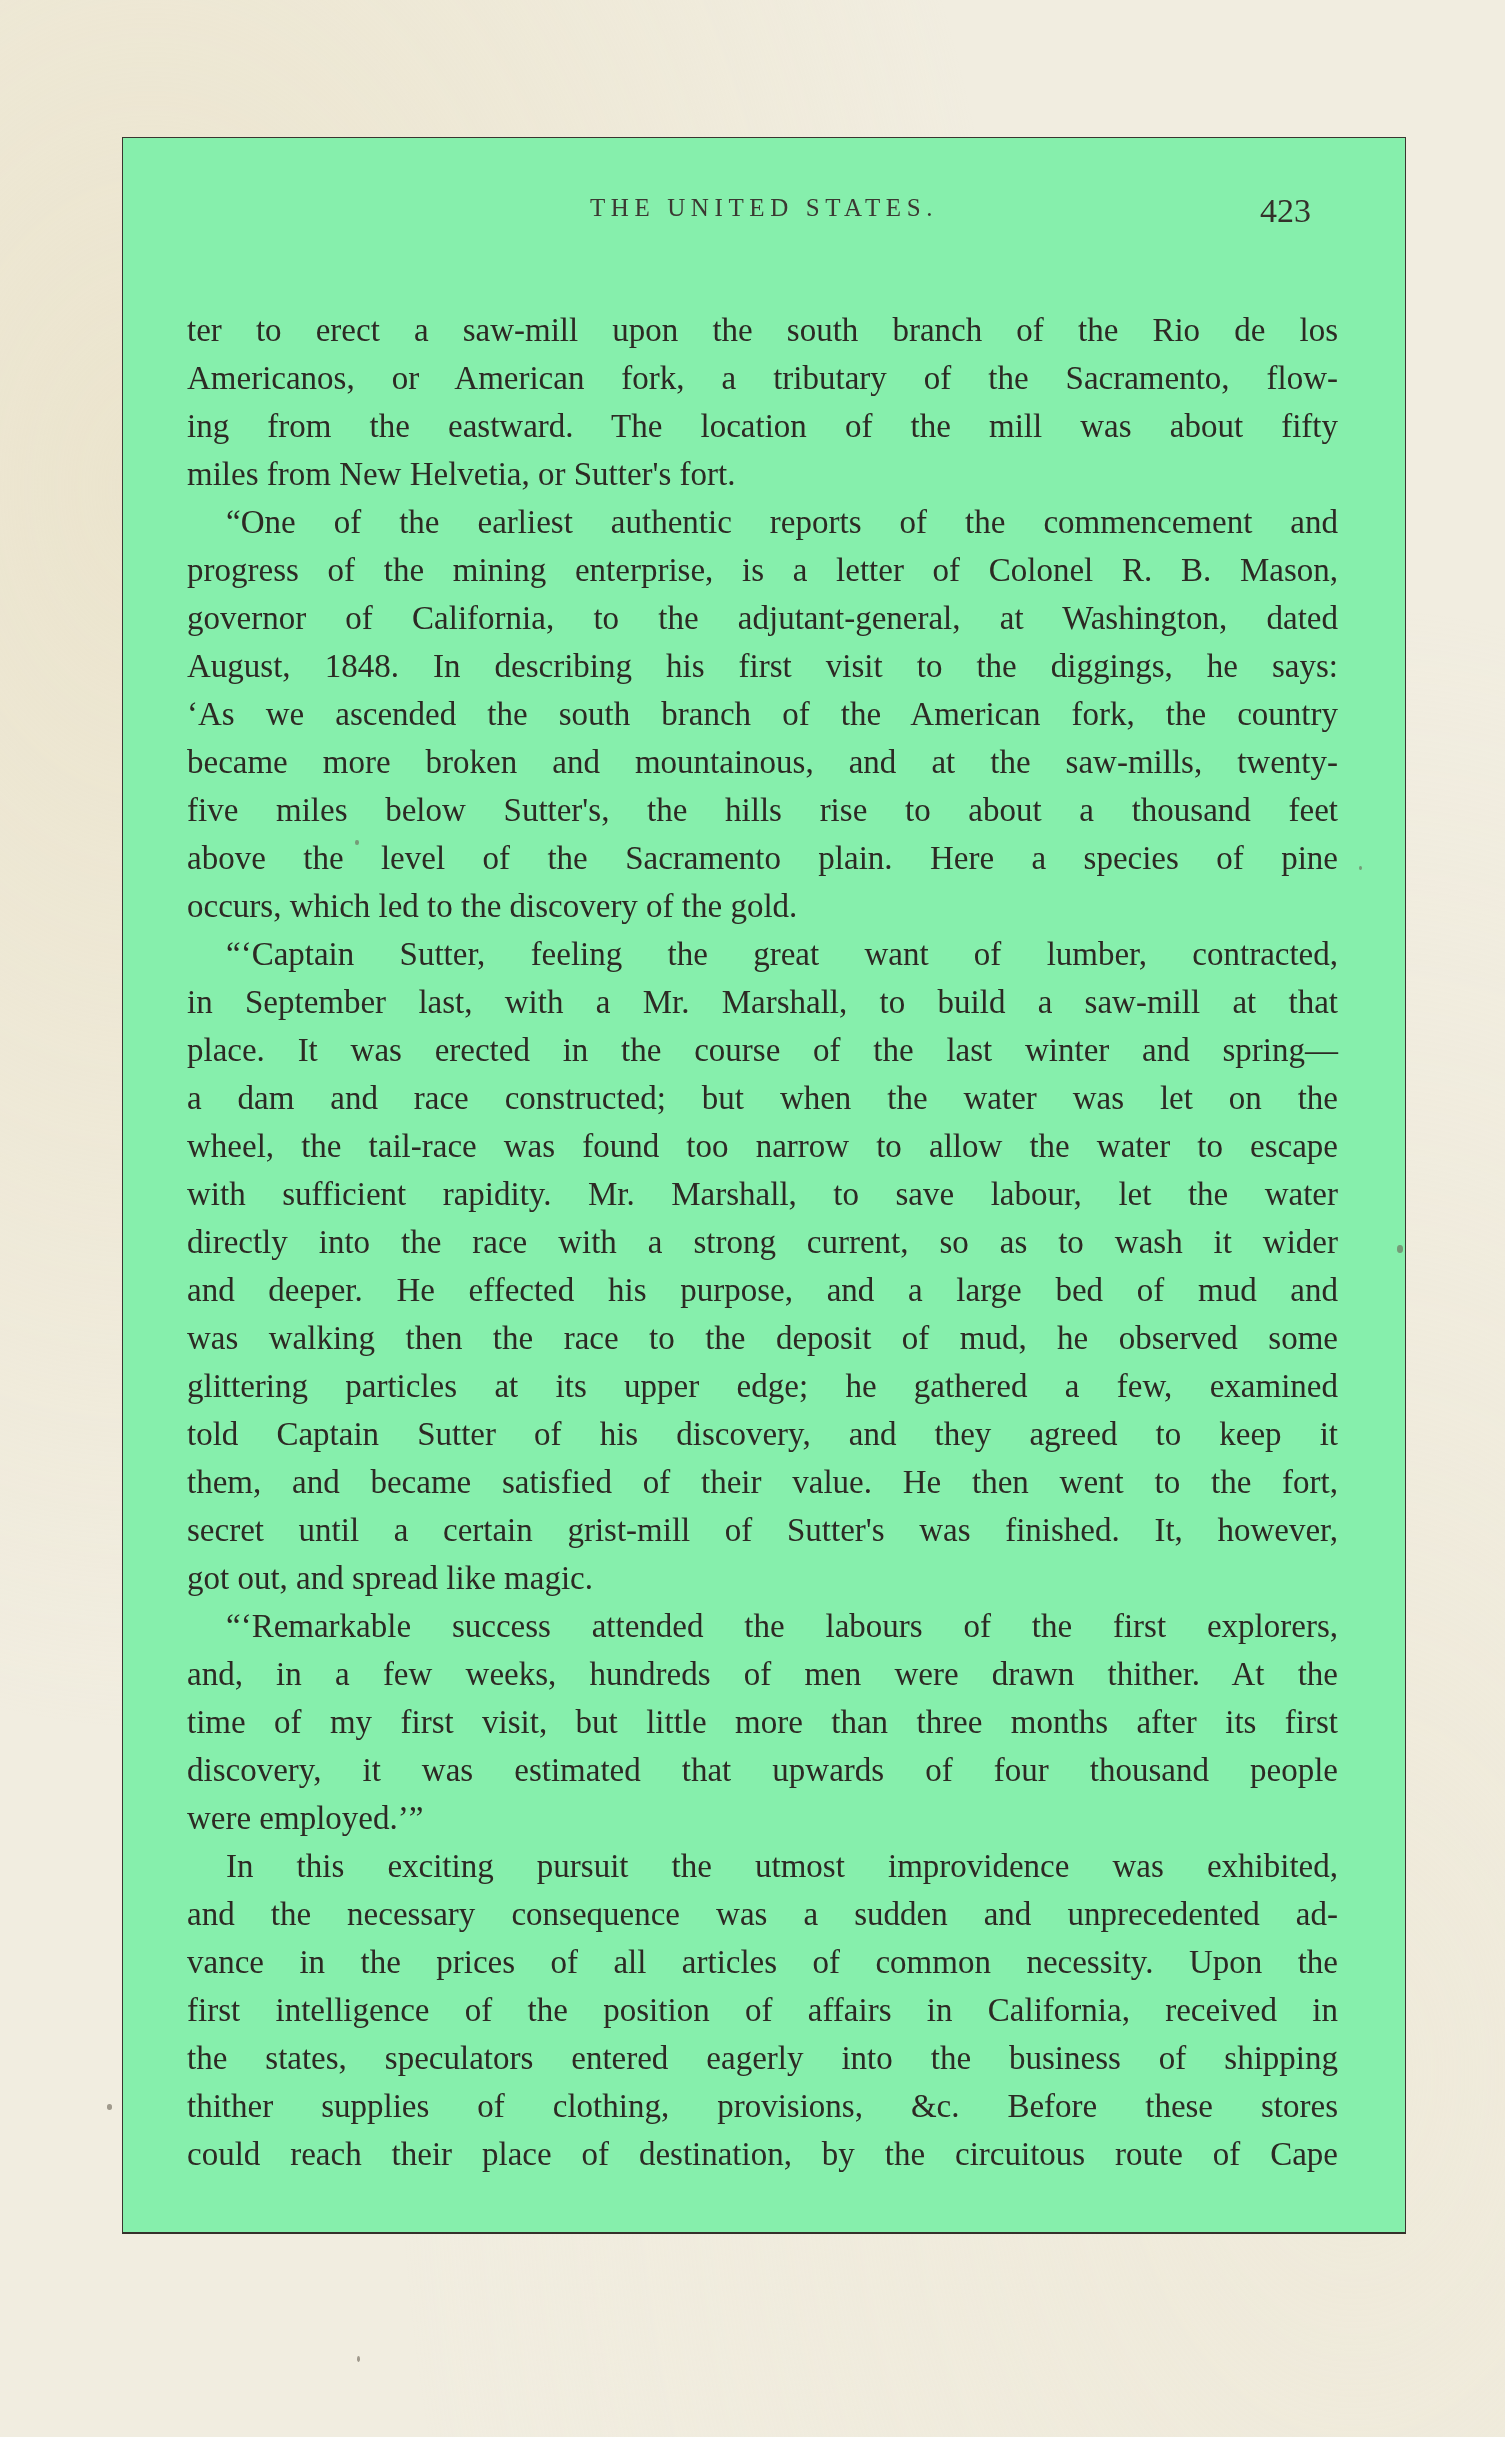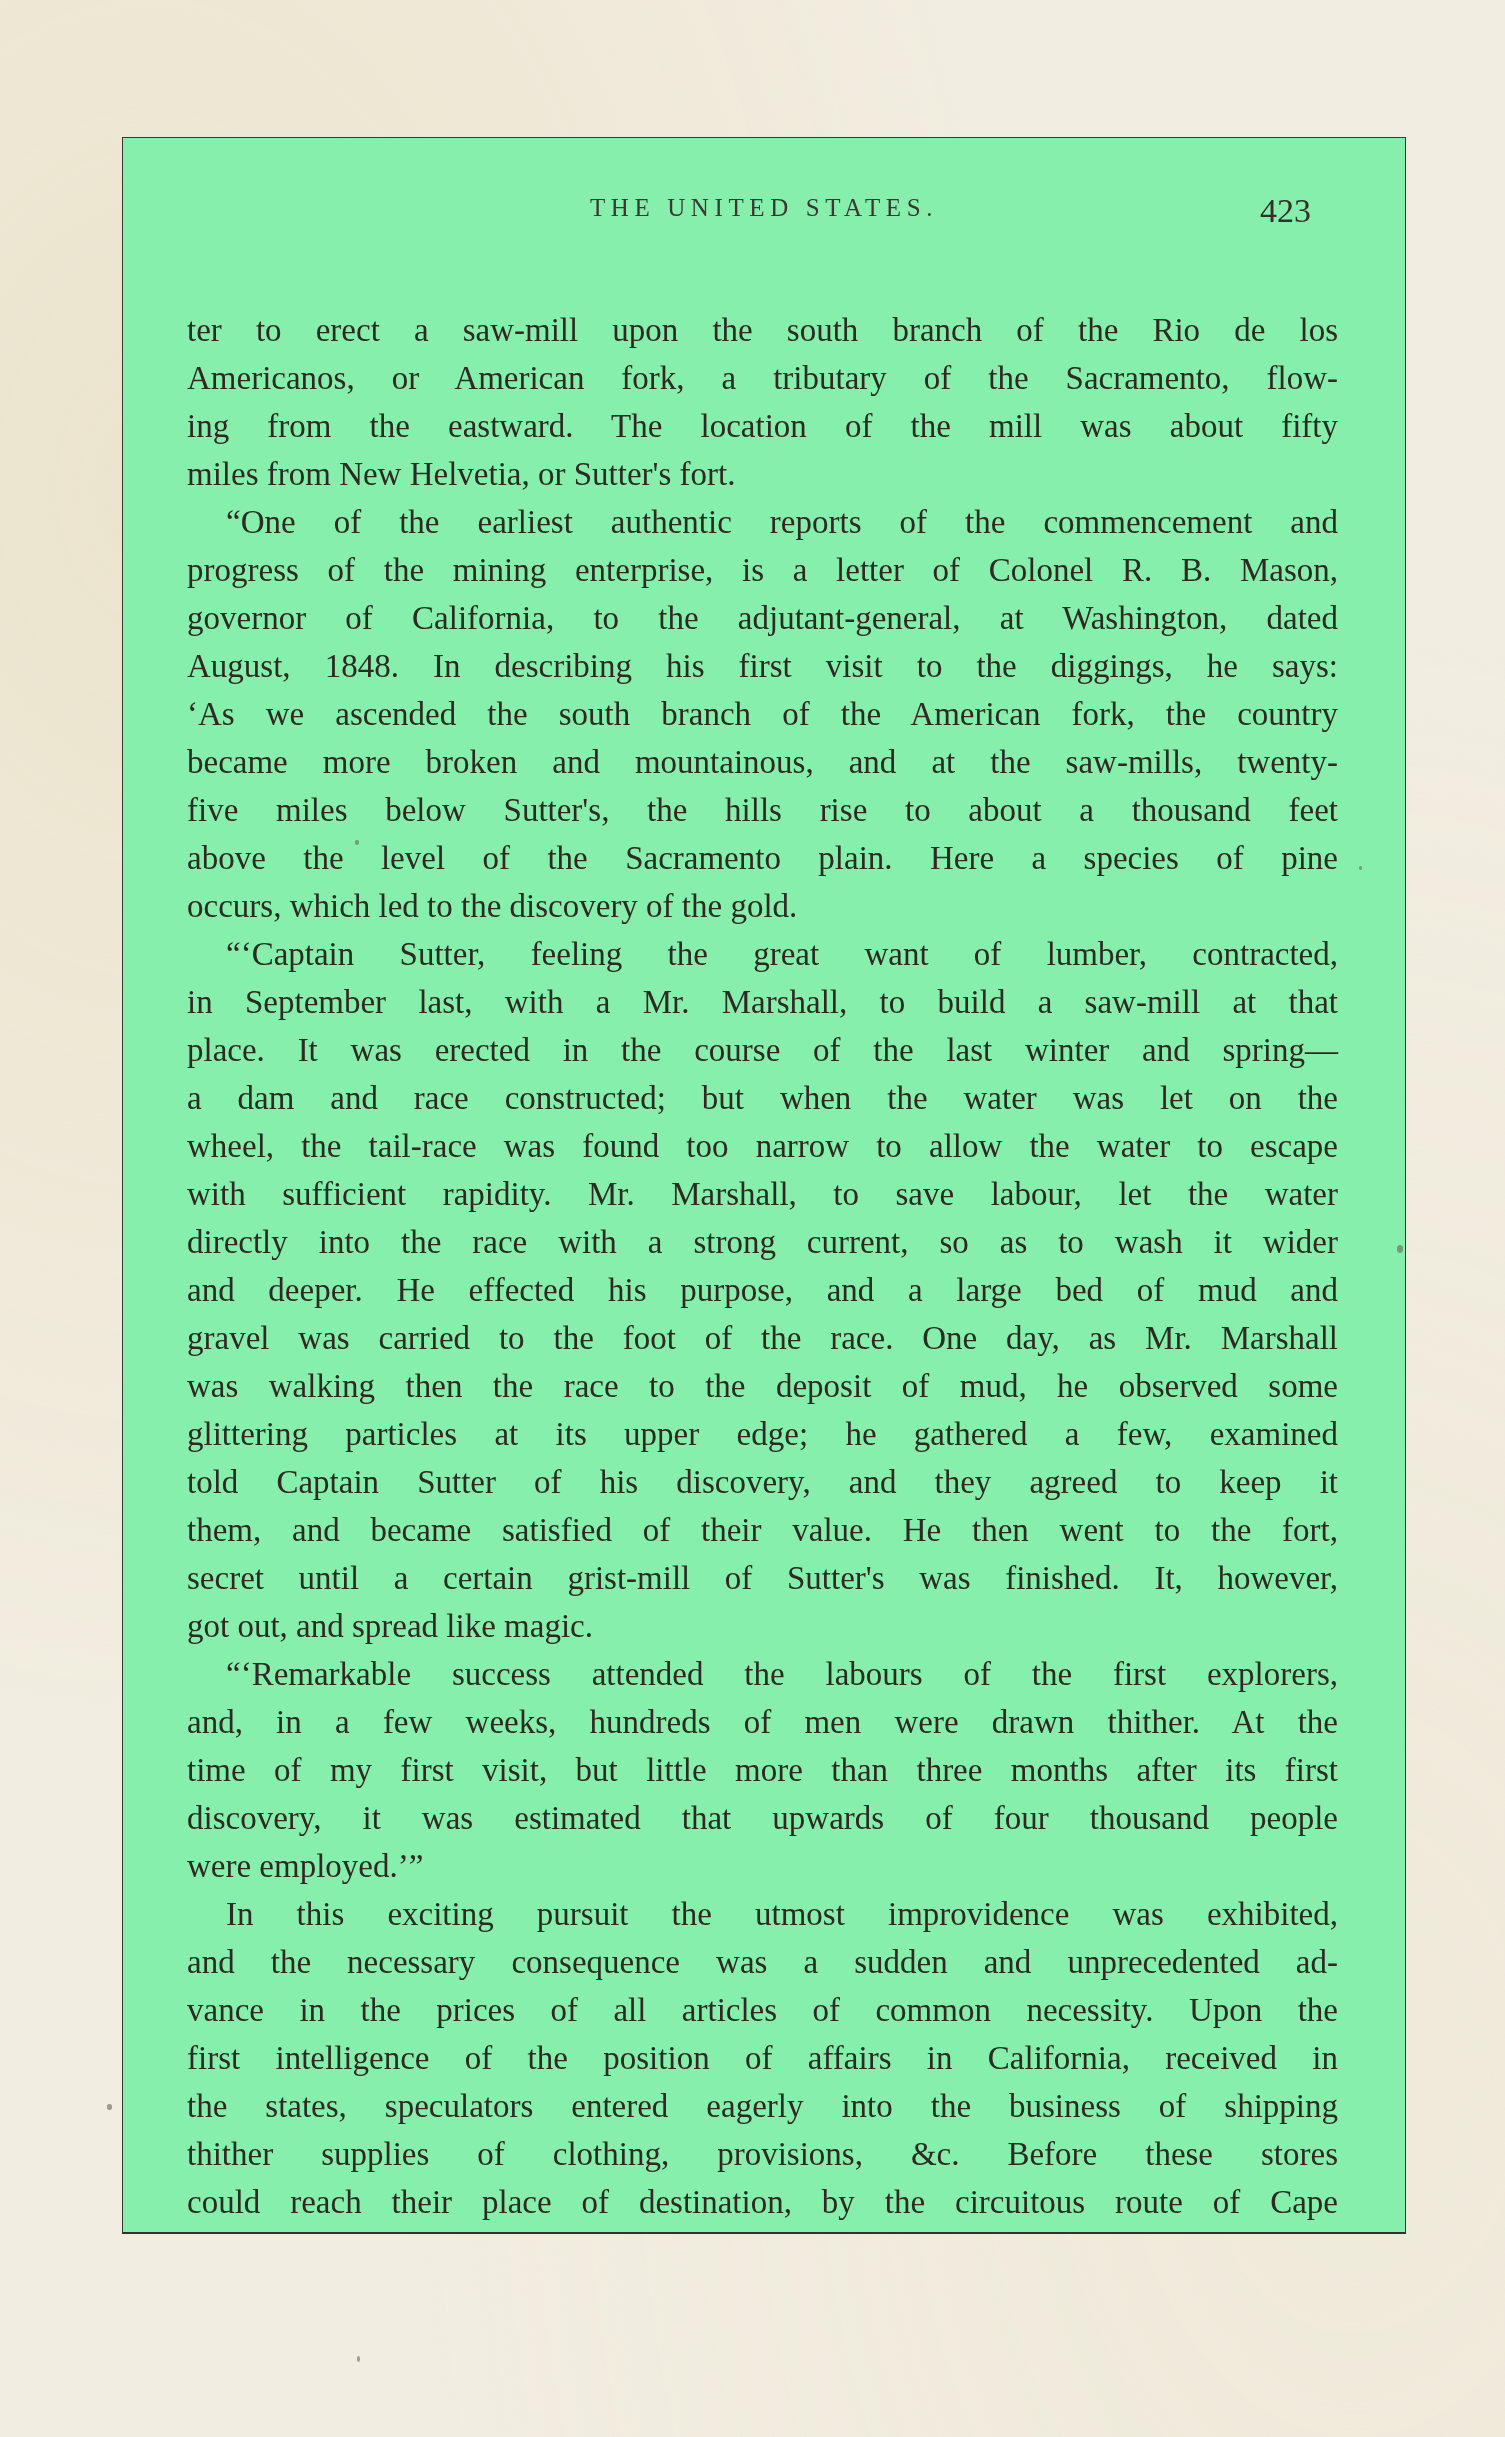--- a/index.html
+++ b/index.html
@@ -107,21 +107,20 @@
       <span class="line">above the level of the Sacramento plain.  Here a species of pine</span>
       <span class="line last">occurs, which led to the discovery of the gold.</span>
       <span class="line indent">“‘Captain Sutter, feeling the great want of lumber, contracted,</span>
       <span class="line">in September last, with a Mr. Marshall, to build a saw-mill at that</span>
       <span class="line">place.  It was erected in the course of the last winter and spring—</span>
       <span class="line">a dam and race constructed; but when the water was let on the</span>
       <span class="line">wheel, the tail-race was found too narrow to allow the water to escape</span>
       <span class="line">with sufficient rapidity.  Mr. Marshall, to save labour, let the water</span>
       <span class="line">directly into the race with a strong current, so as to wash it wider</span>
       <span class="line">and deeper.  He effected his purpose, and a large bed of mud and</span>
-      <span class="line">gravel was carried to the foot of the race.  One day, as Mr. Marshall</span>
       <span class="line">was walking then the race to the deposit of mud, he observed some</span>
       <span class="line">glittering particles at its upper edge; he gathered a few, examined</span>
       <span class="line">told Captain Sutter of his discovery, and they agreed to keep it</span>
       <span class="line">them, and became satisfied of their value.  He then went to the fort,</span>
       <span class="line">secret until a certain grist-mill of Sutter's was finished.  It, however,</span>
       <span class="line last">got out, and spread like magic.</span>
       <span class="line indent">“‘Remarkable success attended the labours of the first explorers,</span>
       <span class="line">and, in a few weeks, hundreds of men were drawn thither.  At the</span>
       <span class="line">time of my first visit, but little more than three months after its first</span>
       <span class="line">discovery, it was estimated that upwards of four thousand people</span>

